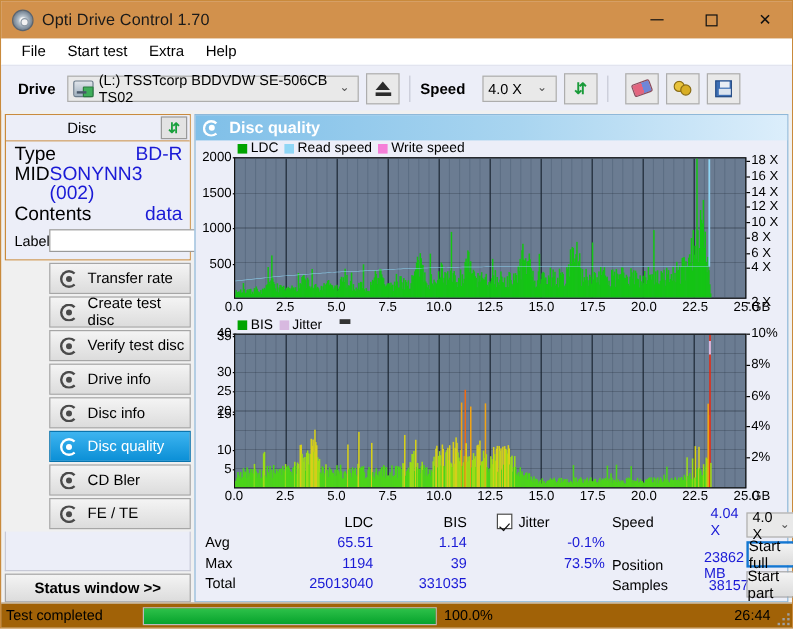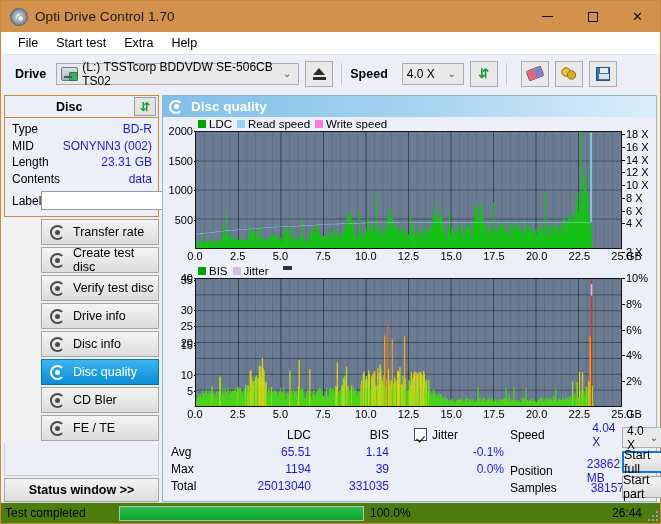--- a/index.html
+++ b/index.html
@@ -89,27 +89,27 @@
   .floppy::before{content:"";position:absolute;left:2px;bottom:1px;width:10px;height:5px;background:#dbe4ef;}
   
   #main { flex:1 1 auto; display:flex; padding:3px 3px 0 3px; gap:3px; min-height:0; }
   
   #left { width:155px; display:flex; flex-direction:column; flex:0 0 auto; }
   #disc-box { border:1px solid #c98a3c; background:#ffffff; }
   #disc-head {
     height:22px; background:#eceef8; display:flex; align-items:center;
     border-bottom:1px solid #c98a3c; padding-left:7px;
   }
-  #disc-head .t { font-weight:bold; font-size:12.5px;color:#000;padding-left:44px; }
+  #disc-head .t { font-weight:normal; font-size:12.5px;color:#000;padding-left:44px; }
   #disc-refresh {
     margin-left:auto;margin-right:2px;width:22px;height:19px;background:#e3e3e3;border:1px solid #9a9a9a;
     display:flex;align-items:center;justify-content:center;color:#18a03c;font-weight:bold;font-size:12px;line-height:1;
   }
   #disc-body { background:#eceef8; padding:3px 6px 5px 7px; }
-  .drow { display:flex; font-size:12px; line-height:16.5px; }
+  .drow { display:flex; font-size:16px; line-height:16.5px; }
   .dlabel { color:#000; }
   .dval { margin-left:auto; color:#1a1ad6; }
   #label-row { display:flex; align-items:center; margin-top:3px; }
   #label-row .dlabel{ width:38px; }
   #label-input { flex:1 1 auto; height:19px; background:#fff; border:1px solid #9a9a9a; margin-right:3px;}
   #disc-btn { width:23px;height:21px;background:#e3e3e3;border:1px solid #9a9a9a;display:flex;align-items:center;justify-content:center;}
   .cdglyph{width:14px;height:14px;border-radius:50%;background:radial-gradient(circle,#fffde0 18%,#e7e09a 30%,#d8d07f 60%,#b9b05c 100%);border:1px solid #8f8743;position:relative;}
   .cdglyph::after{content:"";position:absolute;left:5px;top:5px;width:4px;height:4px;border-radius:50%;background:#f7f5e6;border:1px solid #9a9257;}
   
   #nav { margin-top:2px; display:flex; flex-direction:column; gap:2px;margin-left:37px; }
@@ -176,21 +176,21 @@
   #sr-text{ width:112px; flex:0 0 auto;}
   .rrow{ display:flex; height:17px; align-items:center;}
   .rrow .k{ width:56px; color:#000;}
   .rrow .v{ color:#1a1ad6;margin-left:34px;}
   #sr-ctrl{ flex:1 1 auto; display:flex; flex-direction:column; gap:3px; padding-top:1px;}
   #speed-combo2{ height:21px; }
   .actbtn{ height:22px;display:flex;align-items:center;justify-content:center;
     background:linear-gradient(#f4f4f4,#dcdcdc);border:1px solid #a6a6a6;font-size:12.5px;color:#000;}
   .actbtn.focus{ border:2px solid #1477d1; }
   
-  #statusbar{ height:21px; display:flex; align-items:center; background:#4d7c0f;
+  #statusbar{ height:21px; display:flex; align-items:center; background:#a16207;
     border-top:1px solid #d8d8d8; flex:0 0 auto; font-size:12px; }
   #sb-text{ width:118px; padding-left:4px; color:#000;}
   #sb-bar-wrap{ width:245px; height:15px; background:#e6e6e6; border:1px solid #bcbcbc; margin-right:6px;}
   #sb-bar{ height:100%; background:linear-gradient(#2ec14a,#06a32c); }
   #sb-pct{ width:62px; color:#000;}
   #sb-time{ flex:1 1 auto; text-align:right; padding-right:18px; color:#000;}
   #grip{ position:absolute; right:2px; bottom:2px; width:12px; height:12px;}
   .gd{position:absolute;width:2px;height:2px;background:#a0a0a0;}
 </style>
 </head>
@@ -268,24 +268,20 @@
           <span id="disc-refresh">⇵</span>
         </div>
         <div id="disc-body">
           <div class="drow">
             <span class="dlabel">Type</span>
             <span class="dval">BD-R</span>
           </div>
           <div class="drow">
             <span class="dlabel">MID</span>
             <span class="dval">SONYNN3 (002)</span>
-          </div>
-          <div class="drow">
-            <span class="dlabel">Length</span>
-            <span class="dval">23.31 GB</span>
           </div>
           <div class="drow">
             <span class="dlabel">Contents</span>
             <span class="dval">data</span>
           </div>
           <div id="label-row">
             <span class="dlabel">Label</span>
             <input id="label-input" type="text" placeholder="" style="">
             <span id="disc-btn">
                 <span class="cdglyph"></span>
@@ -1682,21 +1678,21 @@
             <span class="v2">331035</span>
           </div>
         </div>
 
         <div id="jitter-col">
           <div id="jitter-head">
             <span id="jitter-cb"></span>
             <span>Jitter</span>
           </div>
           <div class="jrow">-0.1%</div>
-          <div class="jrow">0.0%</div>
+          <div class="jrow">73.5%</div>
           <div class="jrow"></div>
         </div>
 
         <div id="stats-right">
           <div id="sr-text">
             <div class="rrow">
               <span class="k">Speed</span>
               <span class="v">4.04 X</span>
             </div>
             <div class="rrow" style="height:19px"></div>

